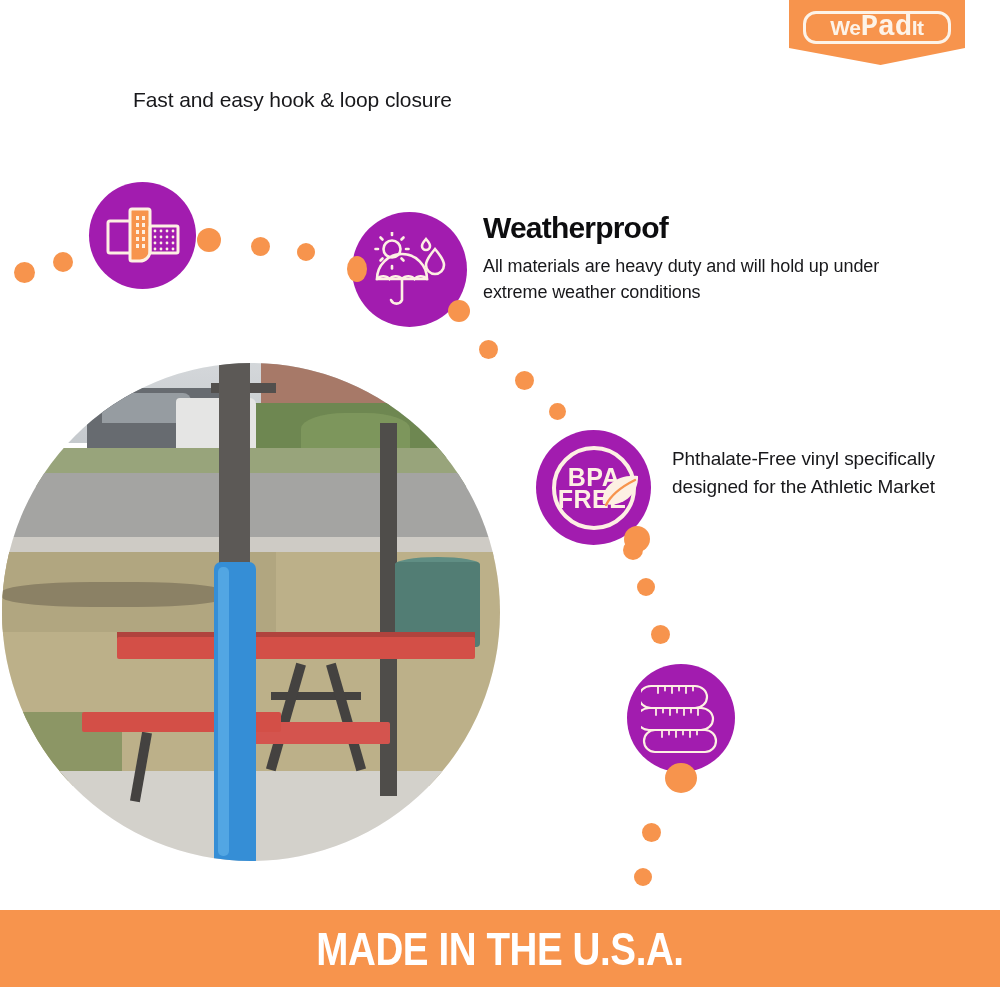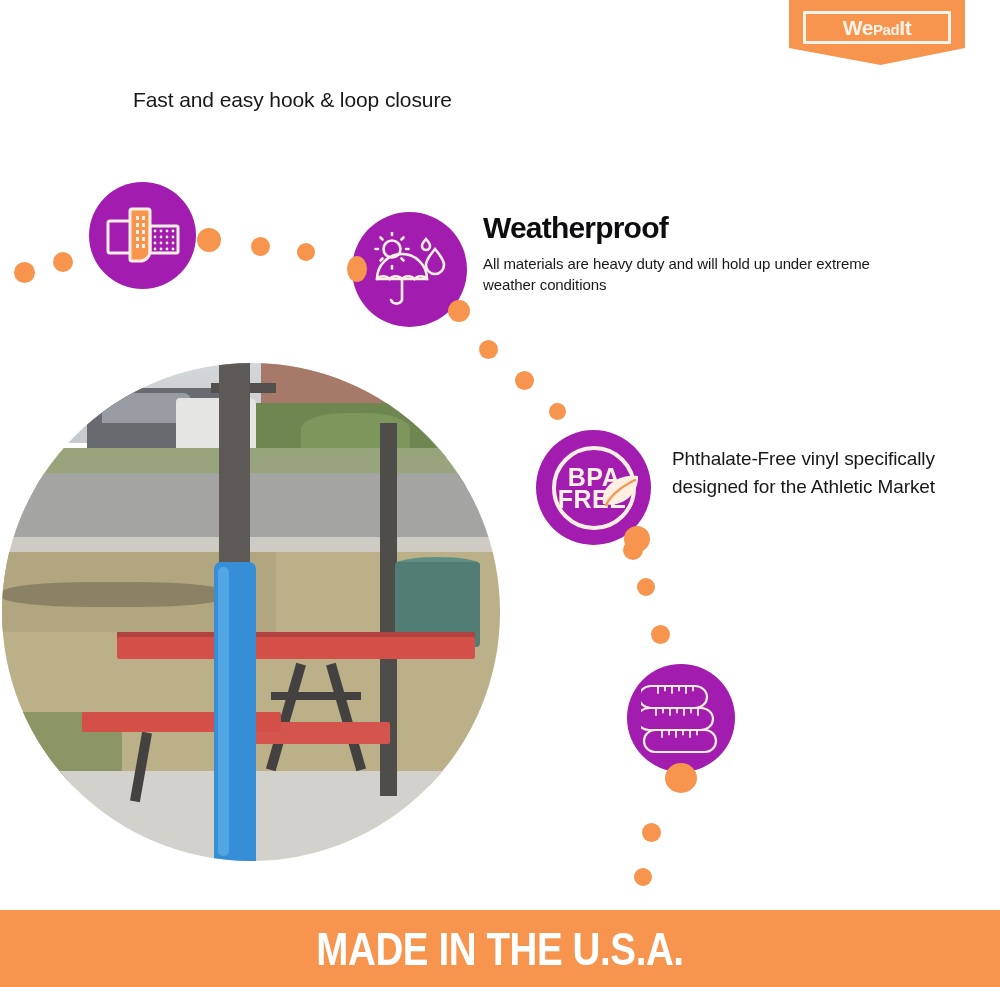--- a/index.html
+++ b/index.html
@@ -31,36 +31,36 @@
     background: #f7944d;
     clip-path: polygon(0 0, 100% 0, 100% 74%, 52% 100%, 0 74%);
   }
   .logo-box {
     position: absolute;
     left: 14px;
     top: 11px;
     right: 14px;
     height: 33px;
     border: 3px solid #fdf3e8;
-    border-radius: 1px;
+    border-radius: 13px;
     display: flex;
     align-items: center;
     justify-content: center;
   }
   .logo-text {
     color: #fdf3e8;
     font-size: 21px;
     letter-spacing: -0.4px;
     line-height: 1;
     white-space: nowrap;
     display: flex;
     align-items: baseline;
   }
   .logo-text .w1 { font-weight: 600; }
-  .logo-text .w2 { font-weight: 800; font-size: 15px; }
+  .logo-text .w2 { font-weight: 800; font-size: 29px; font-family: Liberation Mono, monospace; }
   .logo-text .w3 { font-weight: 700; }
 
   
   .f-title {
     font-weight: 800;
     color: #0d0d0f;
     letter-spacing: -0.8px;
     line-height: 1.05;
   }
   .f-sub {
@@ -68,21 +68,21 @@
     color: #18181b;
     letter-spacing: -0.1px;
   }
 
   #feat1 { position: absolute; left: 133px; top: 78px; width: 420px; }
   #feat1 .f-title { font-size: 33px; }
   #feat1 .f-sub { font-size: 21px; margin-top: 10px; }
 
   #feat2 { position: absolute; left: 483px; top: 212px; width: 430px; }
   #feat2 .f-title { font-size: 30px; }
-  #feat2 .f-sub { font-size: 15px; margin-top: 9px; line-height: 1.45; }
+  #feat2 .f-sub { font-size: 18px; margin-top: 9px; line-height: 1.45; }
 
   #feat3 { position: absolute; left: 672px; top: 437px; width: 310px; }
   #feat3 .f-title { font-size: 30px; }
   #feat3 .f-sub { font-size: 19px; margin-top: 8px; line-height: 1.45; }
 
   #feat4 { position: absolute; left: 744px; top: 670px; width: 250px; }
   #feat4 .f-title { font-size: 30px; }
   #feat4 .f-sub { font-size: 19px; margin-top: 8px; line-height: 1.45; }
 
   

